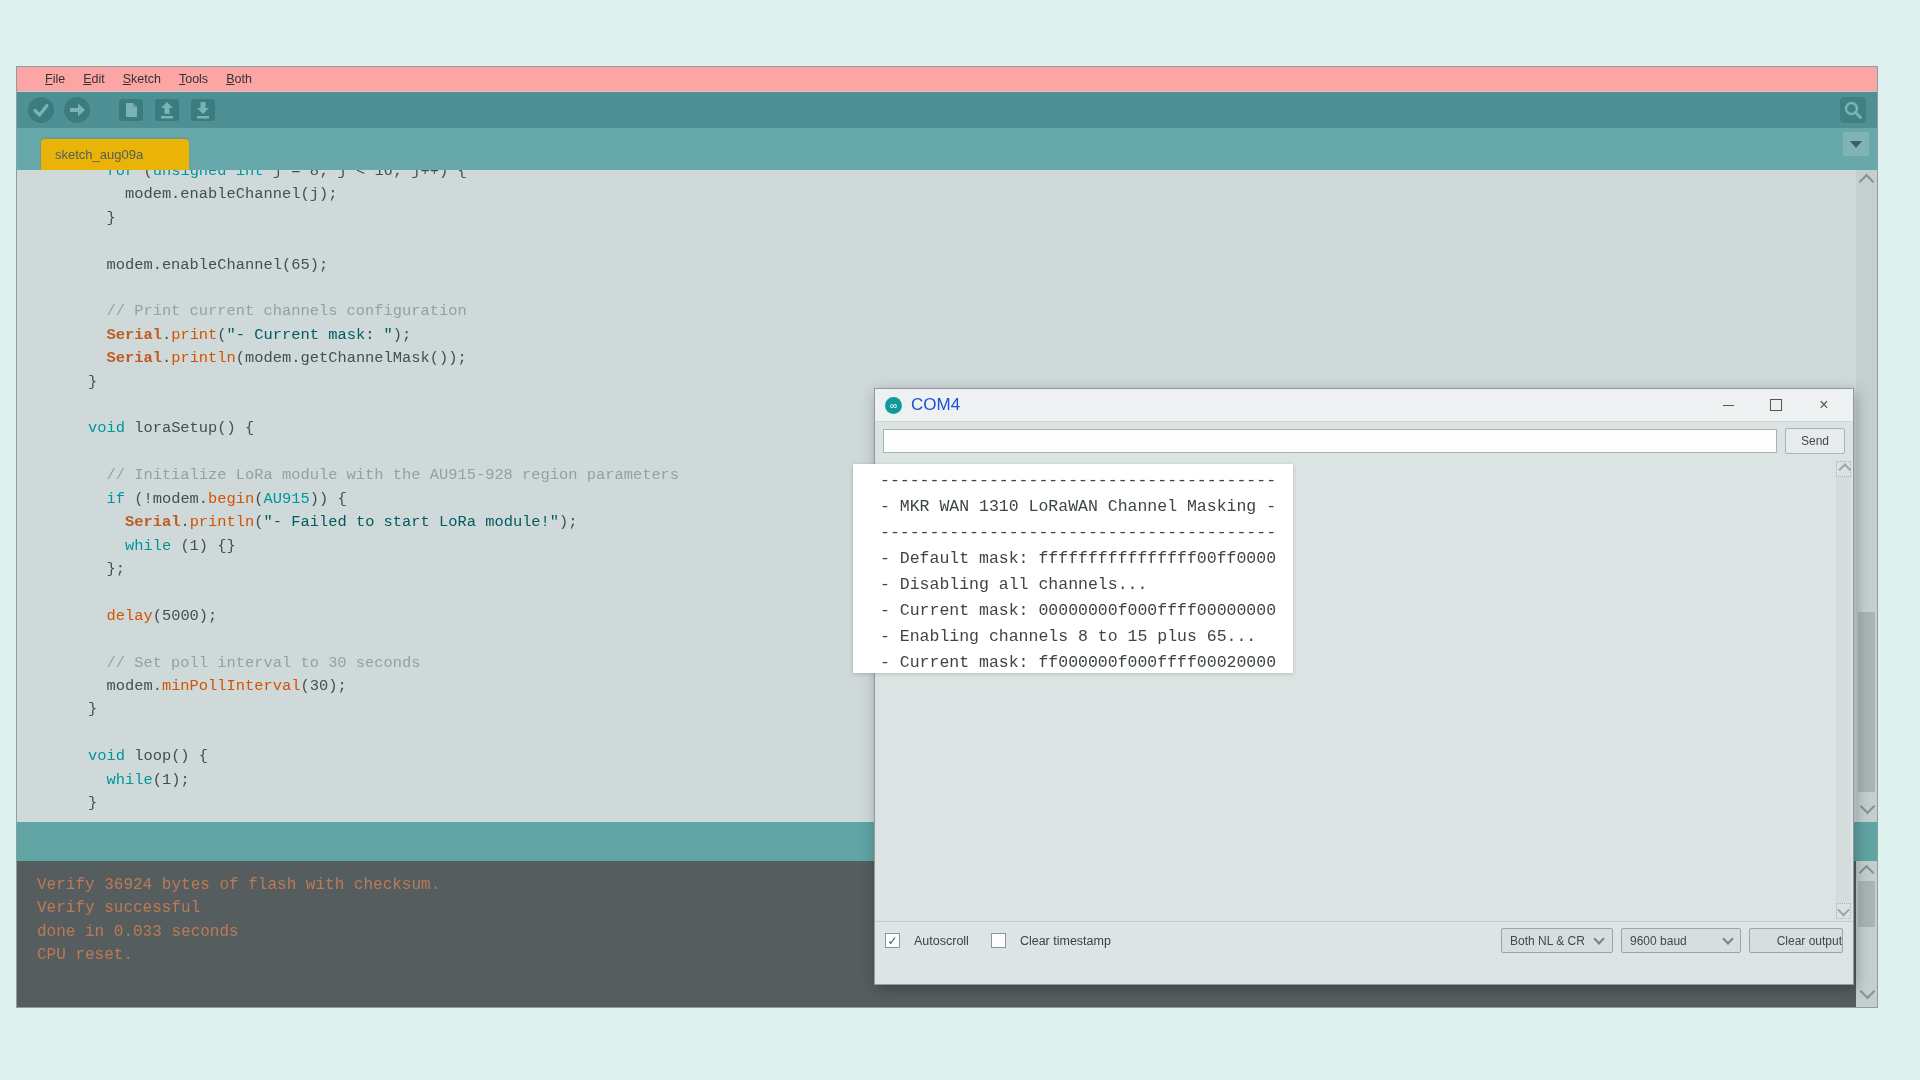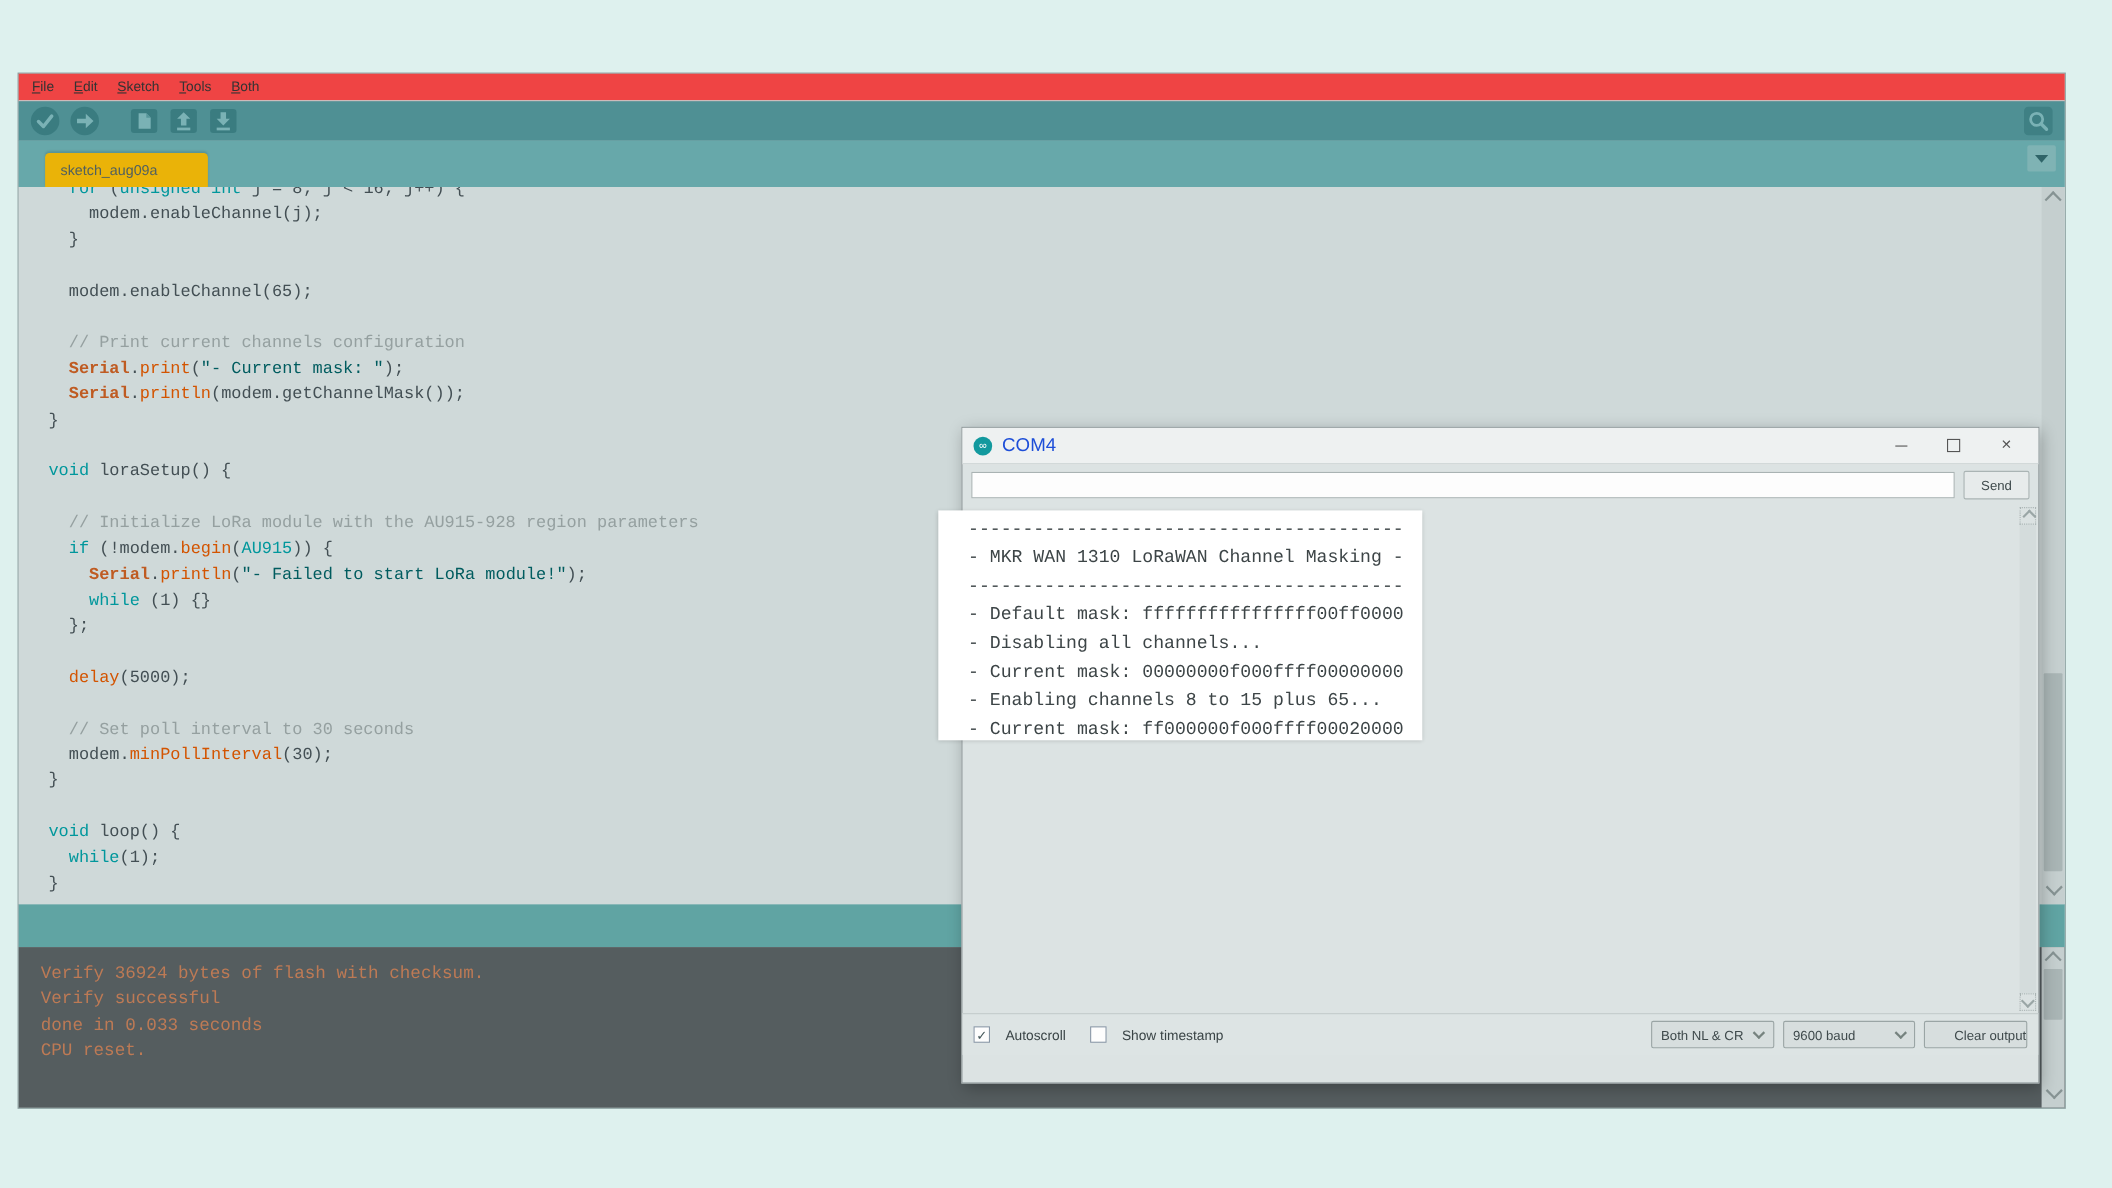--- a/index.html
+++ b/index.html
@@ -1,34 +1,34 @@
 <!DOCTYPE html>
 <html><head>
 <meta charset="utf-8">
 <style>
   html,body{margin:0;padding:0;}
   body{width:1920px;height:1080px;background:#def1ee;font-family:"Liberation Sans",sans-serif;overflow:hidden;position:relative;}
   
   .ide{position:absolute;left:16px;top:66px;width:1862px;height:942px;display:flex;flex-direction:column;border:1px solid #8aa0a0;box-sizing:border-box;background:#cfd9d9;}
-  .menubar{height:24px;background:#ef4444;border-bottom:1px solid #c9c9c9;display:flex;align-items:center;padding-left:4px;gap:2px;flex:0 0 auto;}
+  .menubar{height:24px;background:#fca5a5;border-bottom:1px solid #c9c9c9;display:flex;align-items:center;padding-left:20px;gap:2px;flex:0 0 auto;}
   .menu-item{display:inline-block;padding:2px 8px;font-size:12.5px;color:#333;cursor:default;}
   .menu-item::first-letter{text-decoration:underline;}
   .toolbar{height:36px;background:#4f9094;display:flex;align-items:center;padding:0 10px;gap:8px;flex:0 0 auto;position:relative;}
   .tbico{width:28px;height:28px;display:flex;align-items:center;justify-content:center;}
   .tbico svg{display:block;}
   .tb-spacer{width:10px;}
   .tb-right{margin-left:auto;}
   .tabbar{height:42px;background:#67a8aa;position:relative;flex:0 0 auto;}
   .tab{position:absolute;left:24px;bottom:0;height:31px;min-width:120px;background:#eab308;border-radius:4px 4px 0 0;display:flex;align-items:center;padding:0 14px;font-size:13px;color:#51605f;box-shadow:0 -1px 2px rgba(0,0,0,.12);}
   .tab-dd{position:absolute;right:8px;top:4px;width:26px;height:24px;background:#7fb3b4;display:flex;align-items:center;justify-content:center;border-radius:2px;}
   .tab-dd .tri{width:0;height:0;border-left:6px solid transparent;border-right:6px solid transparent;border-top:7px solid #2f6468;}
   
   .editor{flex:1 1 auto;background:#cfd9d9;position:relative;overflow:hidden;}
   .code{margin-top:-10px;padding-left:27px;font-family:"Liberation Mono",monospace;font-size:15.4px;line-height:23.4px;white-space:pre;color:#434f54;}
-  .cl{min-height:23.4px;}
+  .cl{min-height:23.4px;margin-left:44px;}
   .tb{color:#434f54;}
   .tk{color:#00979c;}
   .tf{color:#d35400;}
   .tS{color:#bf5b22;font-weight:bold;}
   .ts{color:#005c5f;}
   .tc{color:#95a0a0;}
   
   .vscroll{position:absolute;top:0;right:0;bottom:0;width:21px;background:#c5cfcf;}
   .chev{display:block;width:9px;height:9px;border-left:2px solid #869393;border-bottom:2px solid #869393;margin:0 auto;}
   .chev.up{transform:rotate(135deg);margin-top:6px;}
@@ -192,21 +192,21 @@
       <span class="sbtn bot">
           <span class="chev down"></span>
         </span>
     </div>
   </div>
 
   <div class="sm-bottom">
     <span class="cbox" id="cb-autoscroll">✓</span>
     <span class="cb-label">Autoscroll</span>
     <span class="cbox" id="cb-timestamp"></span>
-    <span class="cb-label">Show timestamp</span>
+    <span class="cb-label">Clear timestamp</span>
     <div class="sm-dd dd-nl">
       <span>Both NL &amp; CR</span>
       <span class="chev"></span>
     </div>
     <div class="sm-dd dd-baud">
       <span>9600 baud</span>
       <span class="chev"></span>
     </div>
     <div class="sm-clear">
       <span>Clear output</span>

